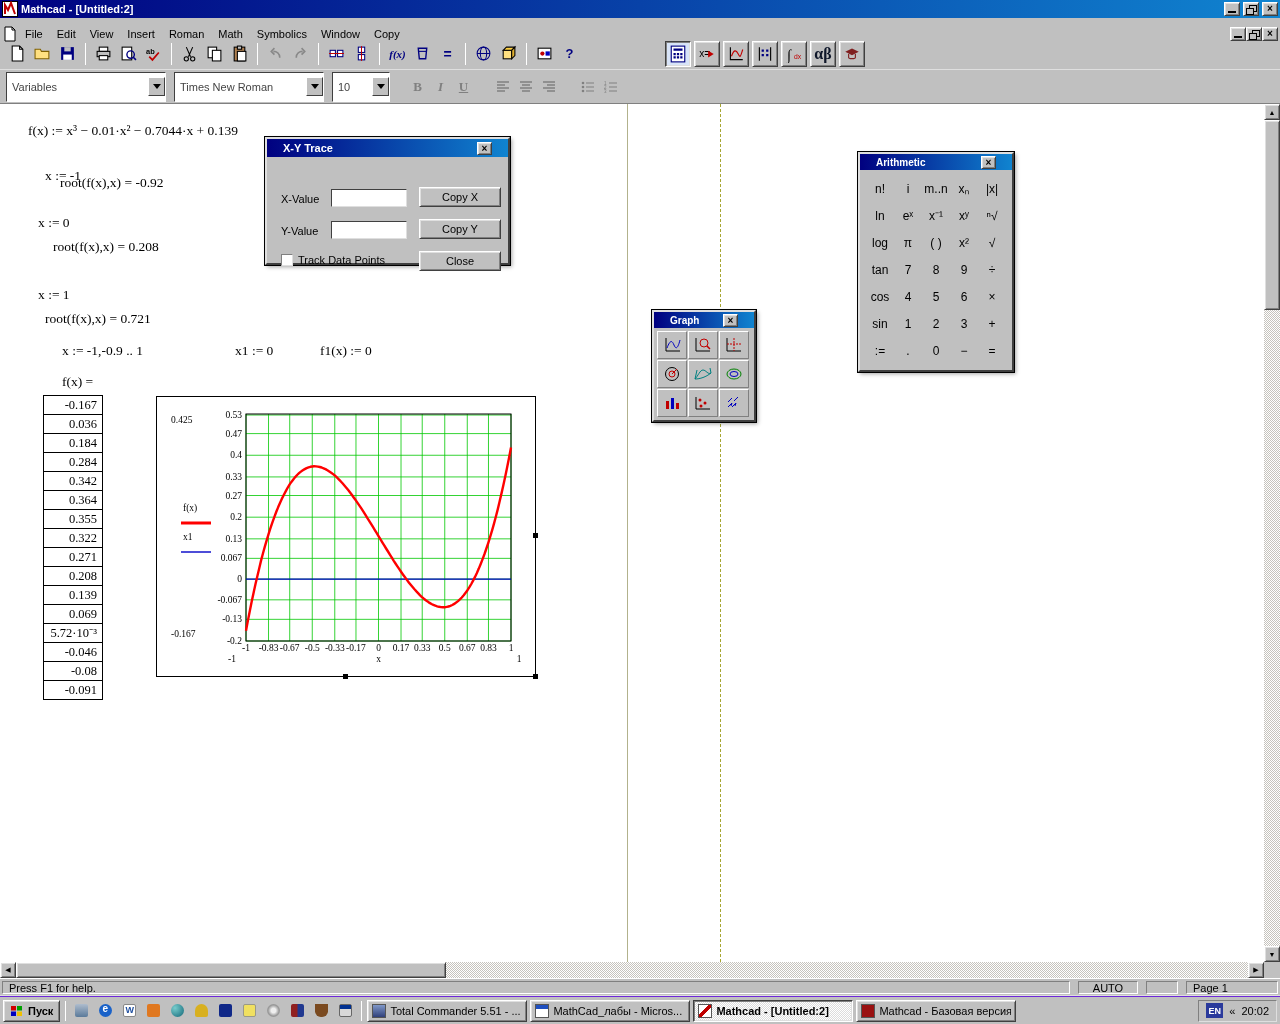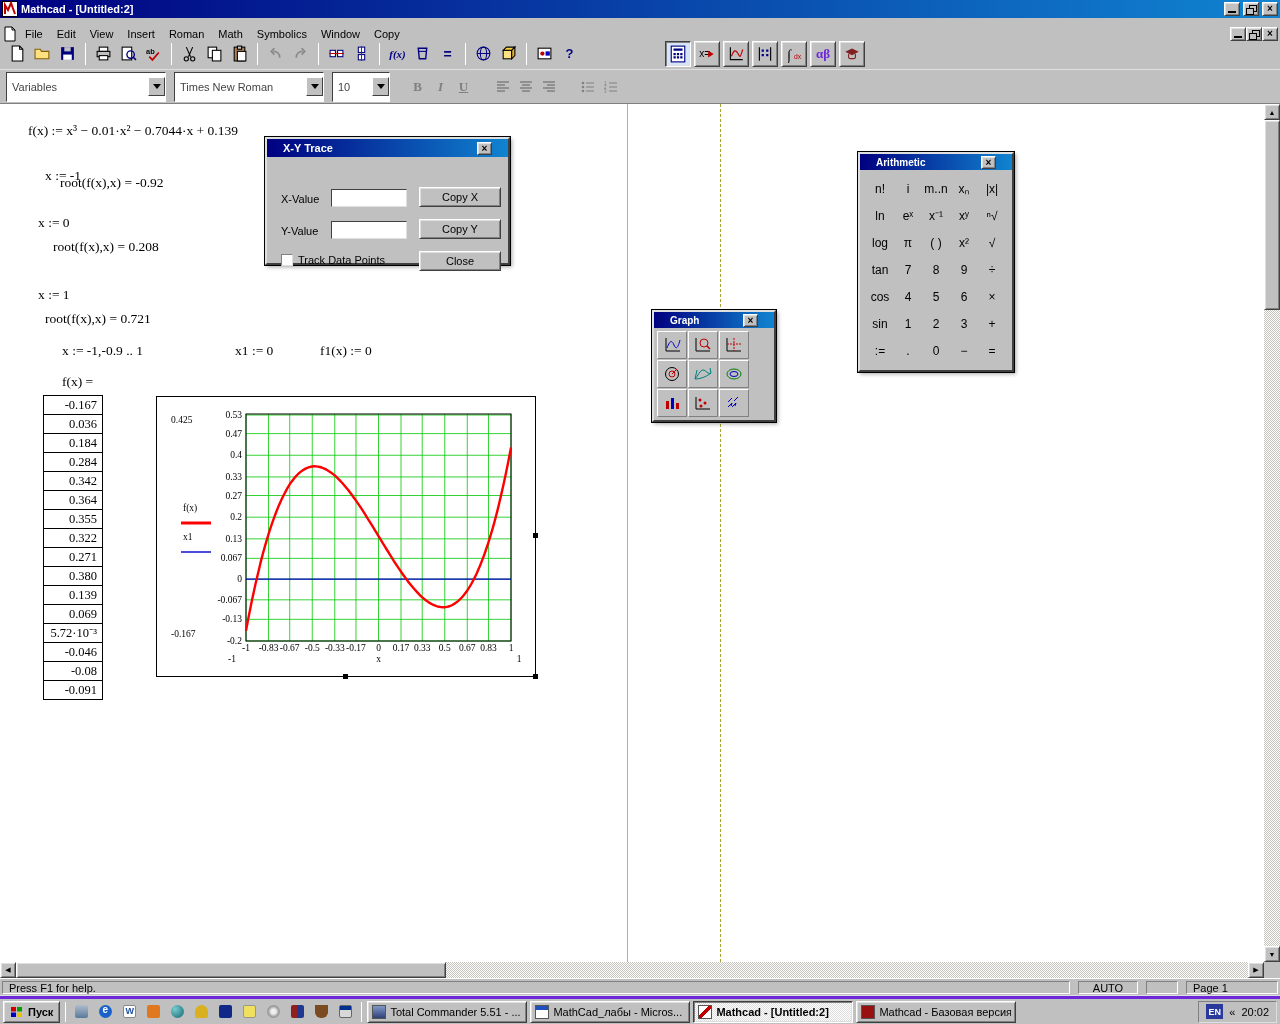--- a/index.html
+++ b/index.html
@@ -28,21 +28,21 @@
 
 .toolbar1 { position:absolute; top:38px; left:0; width:100%; height:32px; display:flex; align-items:center; padding-left:5px; border-bottom:1px solid #dfdfdf; }
 .tbtn { width:25px; height:25px; display:flex; align-items:center; justify-content:center; flex:none; }
 .tsep { width:1px; height:22px; background:#808080; border-right:1px solid #fff; margin:0 5px; flex:none; }
 .fx-label { font-family:"Liberation Serif",serif; font-style:italic; font-size:11px; font-weight:bold; color:#000080; }
 .eq-label { font-size:14px; font-weight:bold; color:#000080; }
 .help-label { font-size:13px; font-weight:bold; color:#000080; }
 .pal-group { position:absolute; left:665px; top:3px; display:flex; gap:3px; }
 .palbtn { width:26px; height:26px; display:flex; align-items:center; justify-content:center; }
 .palbtn.active { background:#d8e4f8; }
-.greek-label { font-family:"Liberation Serif",serif; font-weight:bold; font-size:13px; color:#6d28d9; }
+.greek-label { font-family:"Liberation Serif",serif; font-weight:bold; font-size:16px; color:#0f172a; }
 
 .toolbar2 { position:absolute; top:70px; left:0; width:100%; height:34px; display:flex; align-items:center; padding-left:6px; border-bottom:1px solid #808080; }
 .combo { height:30px; background:#fff; display:flex; align-items:center; border:1px solid; border-color:#404040 #fff #fff #404040; padding-left:5px; color:#444; position:relative; flex:none; }
 .combo .arrow { margin-left:auto; width:17px; height:19px; background:#c0c0c0; border:1px solid; border-color:#fff #404040 #404040 #fff; display:flex; align-items:center; justify-content:center; }
 .tri-down { width:0; height:0; border:4px solid transparent; border-top:5px solid #000; margin-top:4px; }
 .fmtbtn { width:23px; height:22px; display:flex; align-items:center; justify-content:center; color:#808080; flex:none; }
 .fmtbtn b { font-family:"Liberation Serif",serif; font-size:13px; }
 
 
 .worksheet { position:absolute; top:104px; left:0; width:1264px; height:858px; background:#fff; overflow:hidden; font-family:"Liberation Serif",serif; font-size:13.5px; }
@@ -60,21 +60,21 @@
 .vscroll { position:absolute; top:104px; right:0; width:16px; height:858px; background:repeating-conic-gradient(#ffffff 0% 25%,#c6c3bd 25% 50%) 0 0 / 2px 2px; }
 .hscroll { position:absolute; top:962px; left:0; width:1264px; height:16px; background:repeating-conic-gradient(#ffffff 0% 25%,#c6c3bd 25% 50%) 0 0 / 2px 2px; }
 .sbtn { position:absolute; width:16px; height:16px; display:flex; align-items:center; justify-content:center; font-size:7px; color:#000; }
 .corner { position:absolute; top:962px; right:0; width:16px; height:16px; background:#c0c0c0; }
 
 
 .statusbar { position:absolute; top:978px; left:0; width:100%; height:18px; background:#c0c0c0; display:flex; gap:8px; padding:2px; border-top:1px solid #fff; }
 .spanel { border:1px solid; border-color:#808080 #fff #fff #808080; padding:0 6px; display:flex; align-items:center; }
 
 
-.taskbar { position:absolute; top:996px; left:0; width:100%; height:28px; background:#c0c0c0; border-top:3px solid #6d28d9; box-shadow:0 -1px 0 #dfdfdf; display:flex; align-items:center; padding:0 3px; gap:3px; }
+.taskbar { position:absolute; top:996px; left:0; width:100%; height:28px; background:#c0c0c0; border-top:1px solid #6d28d9; box-shadow:0 -1px 0 #dfdfdf; display:flex; align-items:center; padding:0 3px; gap:3px; }
 .start { height:22px; display:flex; align-items:center; gap:4px; padding:0 6px; font-weight:bold; flex:none; }
 .tb-sep { width:1px; height:20px; background:#808080; border-right:1px solid #fff; margin:0 2px; flex:none; }
 .ql { width:21px; height:21px; display:flex; align-items:center; justify-content:center; flex:none; }
 .ql i { display:block; width:13px; height:13px; border-radius:2px; position:relative; font-style:normal; }
 .ql.ql1 i{background:linear-gradient(#aebccd,#5a7a9a);} .ql.ql2 i{background:#1a62c8;border-radius:50%;}
 .ql.ql2 i::after{content:"e";color:#fff;font-size:10px;font-weight:bold;position:absolute;left:3px;top:-1px;}
 .ql.ql3 i{background:#fff;border:1px solid #888;} .ql.ql3 i::after{content:"W";color:#2050a0;font-size:9px;font-weight:bold;position:absolute;left:1px;top:0;}
 .ql.ql4 i{background:#e07820;} .ql.ql5 i{background:radial-gradient(circle at 4px 4px,#7cc,#167);border-radius:50%;}
 .ql.ql6 i{background:#d8b020;border-radius:50% 50% 2px 2px;} .ql.ql7 i{background:#102888;}
 .ql.ql8 i{background:#f0e060;border:1px solid #998;} .ql.ql9 i{background:radial-gradient(circle,#eee 25%,#999 60%);border-radius:50%;}
@@ -409,21 +409,21 @@
     <div class="rtable">
         <div class="trow">-0.167</div>
         <div class="trow">0.036</div>
         <div class="trow">0.184</div>
         <div class="trow">0.284</div>
         <div class="trow">0.342</div>
         <div class="trow">0.364</div>
         <div class="trow">0.355</div>
         <div class="trow">0.322</div>
         <div class="trow">0.271</div>
-        <div class="trow">0.380</div>
+        <div class="trow">0.208</div>
         <div class="trow">0.139</div>
         <div class="trow">0.069</div>
         <div class="trow">5.72·10⁻³</div>
         <div class="trow">-0.046</div>
         <div class="trow">-0.08</div>
         <div class="trow">-0.091</div>
       </div>
 
     <div class="graph-widget">
       <svg width="378" height="279" viewBox="0 0 378 279">
@@ -606,21 +606,21 @@
       <div class="pbtn btn3d" style="left:152px;top:30px">Copy X</div>
       <span class="dlg-label" style="left:14px;top:68px">Y-Value</span>
       <input class="tfield" style="left: 64px; top: 64px;" value="">
       <div class="pbtn btn3d" style="left:152px;top:62px">Copy Y</div>
       <span class="cb" style="left:14px;top:97px"></span>
       <span class="dlg-label" style="left:31px;top:97px">Track Data Points</span>
       <div class="pbtn btn3d" style="left:152px;top:94px">Close</div>
     </div>
   </div>
 
-  <div class="win" style="left:652px;top:310px;width:124px">
+  <div class="win" style="left:652px;top:310px;width:104px">
     <div class="wtitle small">
         <span>Graph</span>
         <span class="wclose btn3d">×</span>
       </div>
     <div class="gp-body">
       <div class="gpbtn">
           <svg width="20" height="16" viewBox="0 0 20 16">
             <path d="M4 1v13h14" stroke="#000" fill="none"></path>
             <path d="M5 11c3-8 5-8 7-3s4 3 6-5" stroke="#0000c0" fill="none"></path>
           </svg>

